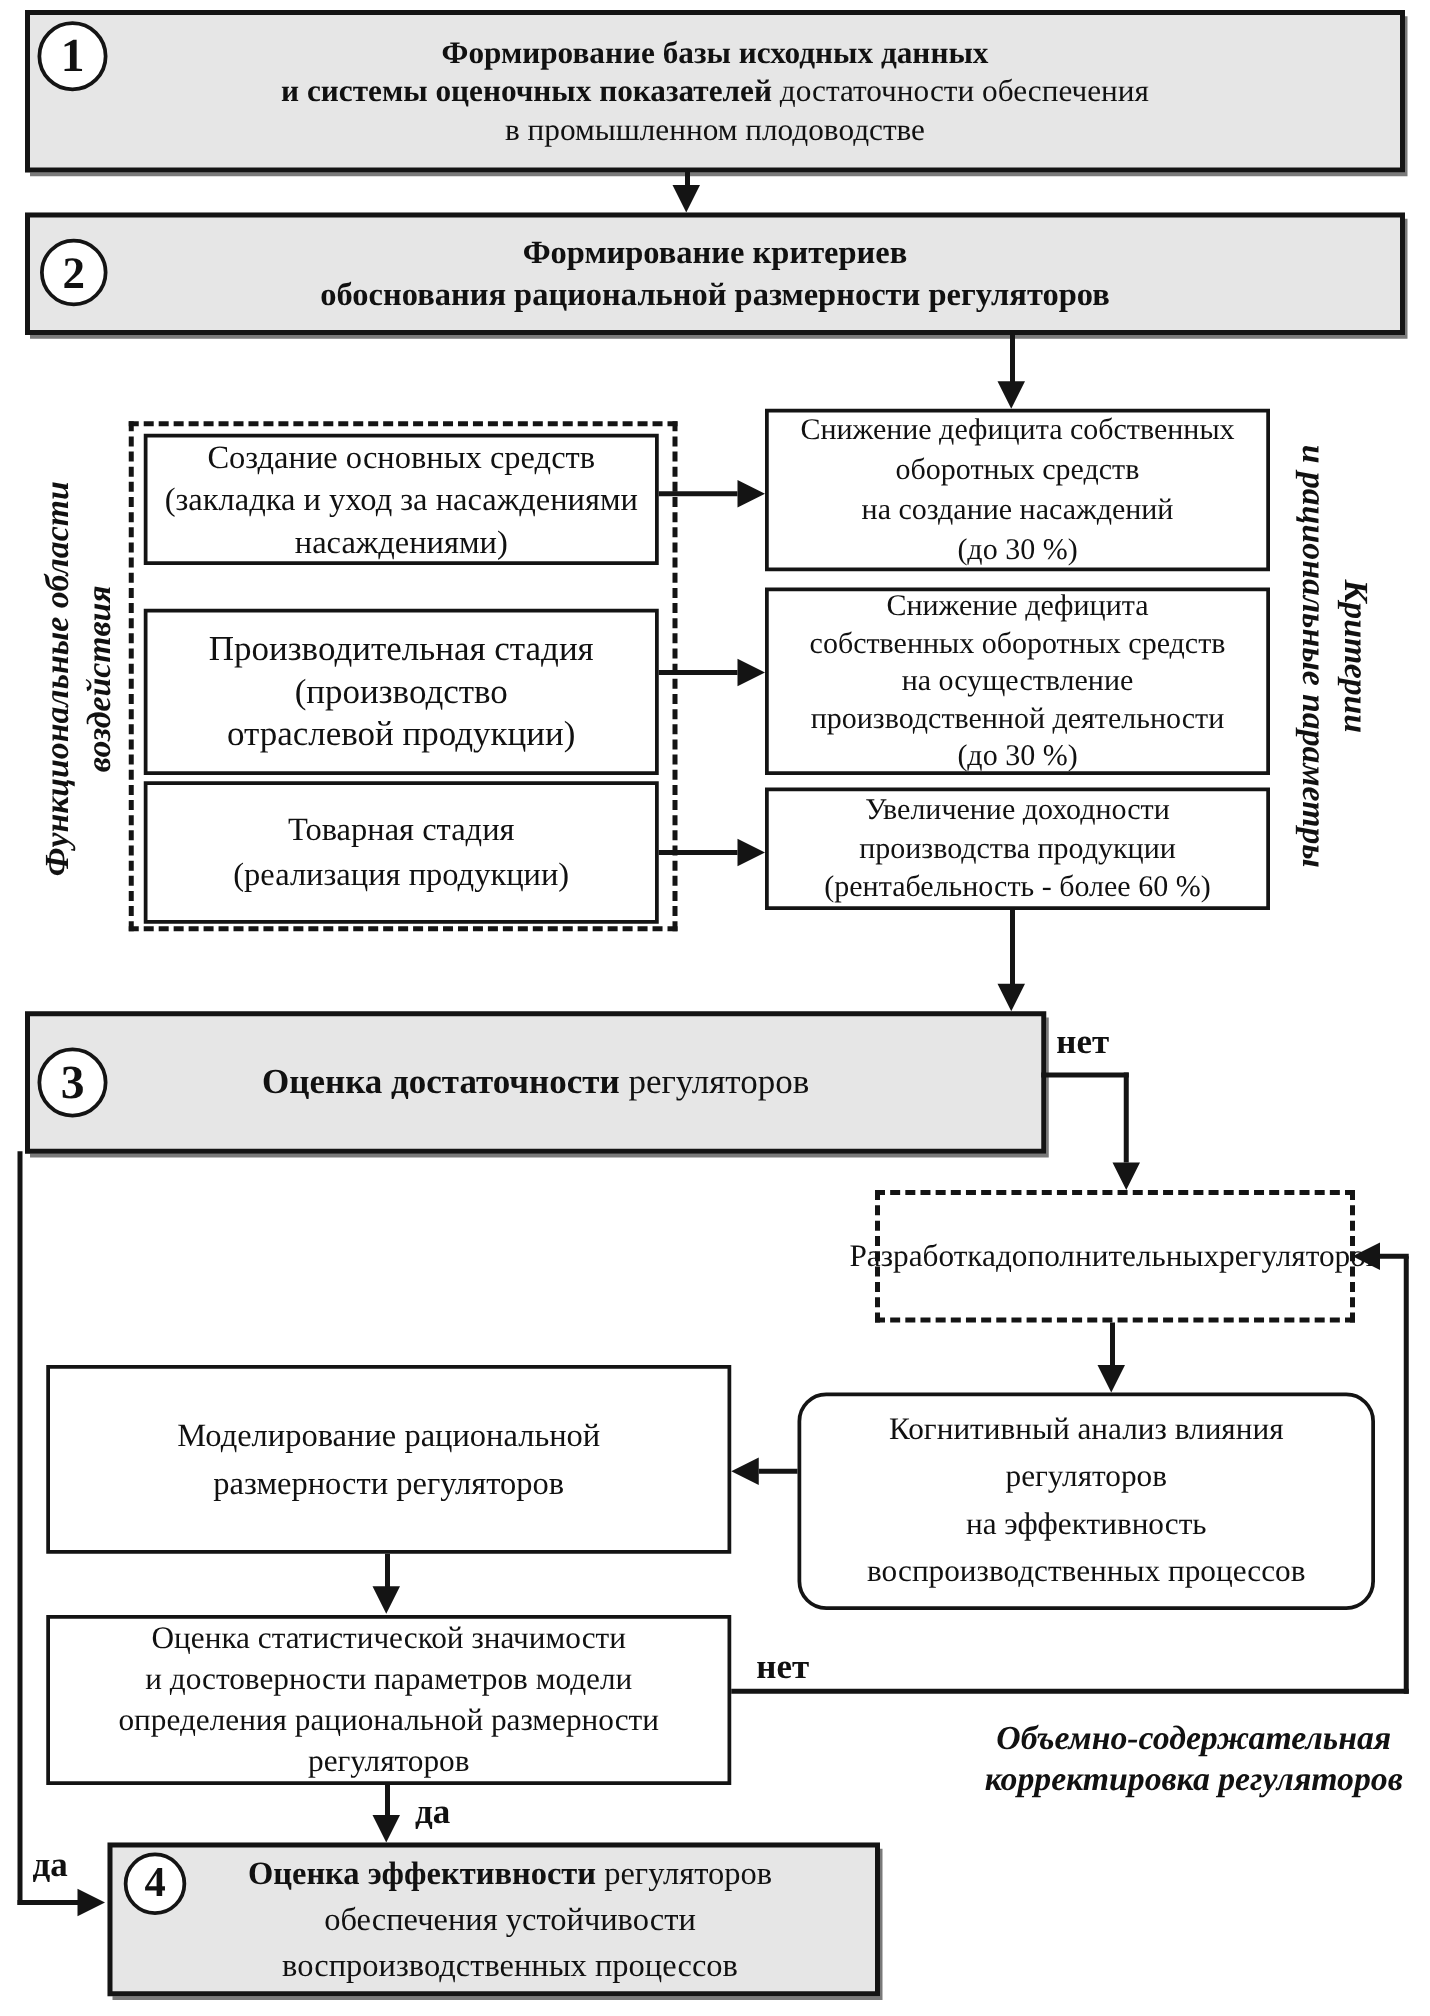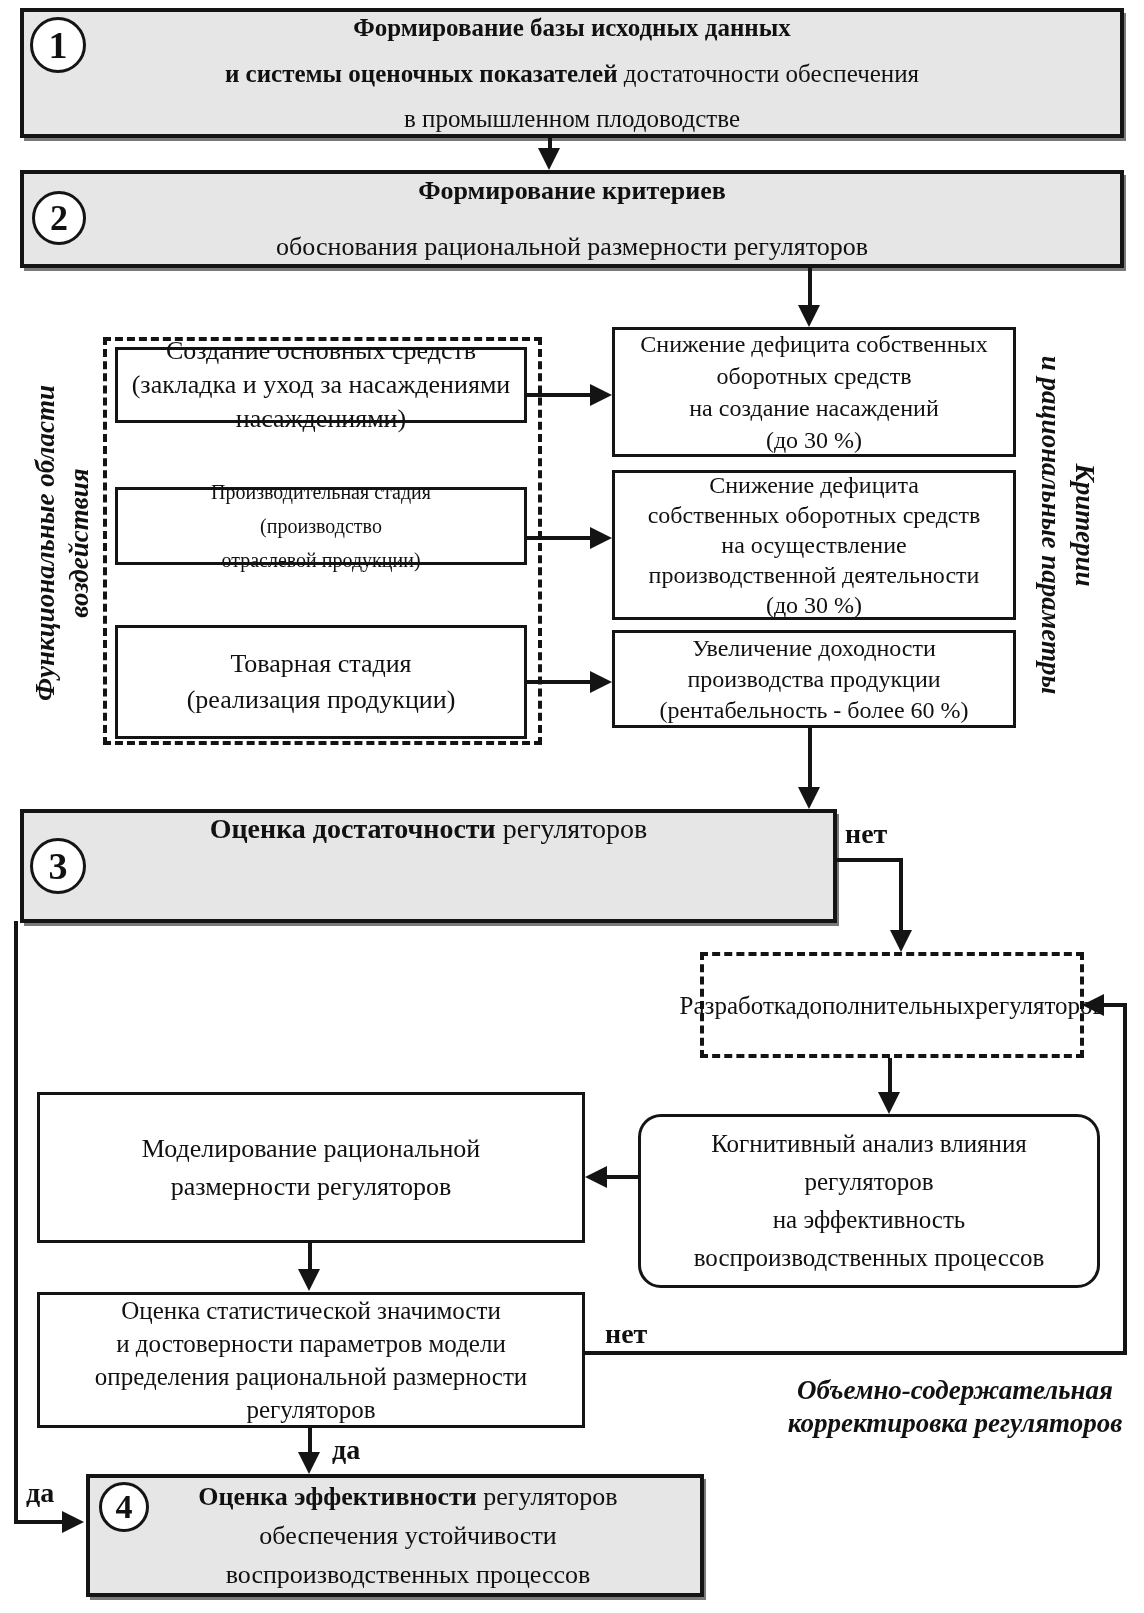--- a/index.html
+++ b/index.html
@@ -9,21 +9,21 @@
     --text:#111111;
   }
   html,body{margin:0;padding:0;background:#ffffff;}
   .canvas{
     position:relative;width:1144px;height:1613px;background:#ffffff;
     font-family:"Liberation Serif", serif;color:var(--text);overflow:hidden;
   }
   .blk{
     position:absolute;box-sizing:border-box;border:4px solid var(--line);
     background:var(--fill);display:flex;flex-direction:column;align-items:center;
-    justify-content:space-between;text-align:center;box-shadow:3px 4px 0 -1px #7a7a7a;
+    justify-content:center;text-align:center;box-shadow:3px 4px 0 -1px #7a7a7a;
   }
   .wbox{
     position:absolute;box-sizing:border-box;border:3px solid var(--line);
     background:var(--boxfill);display:flex;flex-direction:column;align-items:center;
     justify-content:center;text-align:center;
   }
   .dashedbox{
     position:absolute;box-sizing:border-box;border:4px dashed var(--line);
     display:flex;align-items:center;justify-content:center;
     text-align:center;background:transparent;
@@ -53,45 +53,45 @@
     <div class="ln"><b>и системы оценочных показателей</b><span> достаточности обеспечения</span></div>
     <div class="ln">в промышленном плодоводстве</div>
   </div>
   <div class="circle" style="left:30px;top:17px;width:56px;height:56px;font-size:38px;">
       <span>1</span>
     </div>
 
   <div class="vline" style="left:548px;top:136px;height:14px;"></div>
   <div class="arr down" style="left:538px;top:148px;"></div>
 
-  <div class="blk" style="left:20px;top:170px;width:1104px;height:98px;font-size:26px;line-height:34px;">
+  <div class="blk" style="left:20px;top:170px;width:1104px;height:98px;font-size:26px;line-height:34px;font-weight:bold;">
     <div class="ln"><b>Формирование критериев</b></div>
     <div class="ln">обоснования рациональной размерности регуляторов</div>
   </div>
   <div class="circle" style="left:32px;top:191px;width:54px;height:54px;font-size:36px;">
       <span>2</span>
     </div>
 
   <div class="vline" style="left:808px;top:266px;height:40px;"></div>
   <div class="arr down" style="left:798px;top:305px;"></div>
 
   <div class="rot" style="left:-148px;top:509px;width:420px;font-size:27px;line-height:34px;transform:rotate(-90deg);">
     <div class="ln">Функциональные области</div>
     <div class="ln">воздействия</div>
   </div>
 
   <div class="dashedbox" style="left:103px;top:337px;width:439px;height:408px;"></div>
 
-  <div class="wbox" style="left:115px;top:347px;width:412px;height:76px;font-size:26px;line-height:34px;">
+  <div class="wbox" style="left:115px;top:347px;width:412px;height:105px;font-size:26px;line-height:34px;">
     <div class="ln">Создание основных средств</div>
     <div class="ln">(закладка и уход за насаждениями</div>
     <div class="ln">насаждениями)</div>
   </div>
 
-  <div class="wbox" style="left:115px;top:487px;width:412px;height:78px;font-size:20px;line-height:34px;align-items:center;">
+  <div class="wbox" style="left:115px;top:487px;width:412px;height:133px;font-size:28px;line-height:34px;align-items:center;">
     <div class="ln">Производительная стадия</div>
     <div class="ln">(производство</div>
     <div class="ln">отраслевой продукции)</div>
   </div>
 
   <div class="wbox" style="left:115px;top:625px;width:412px;height:114px;font-size:26px;line-height:36px;">
     <div class="ln">Товарная стадия</div>
     <div class="ln">(реализация продукции)</div>
   </div>
 

